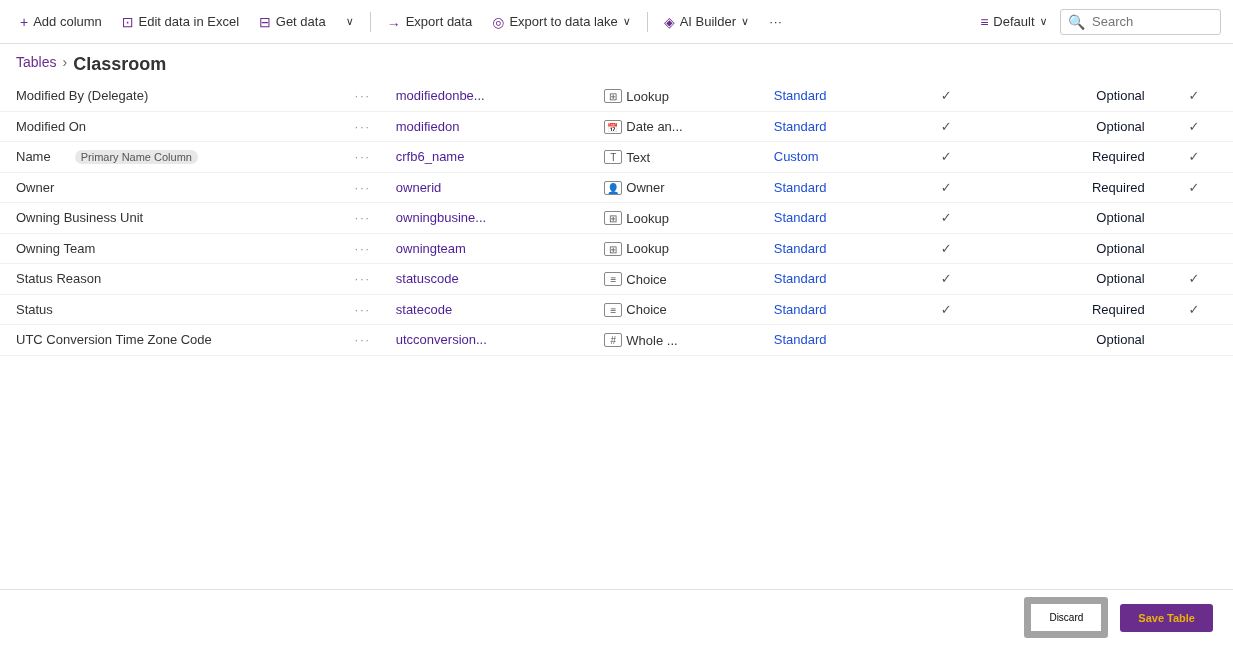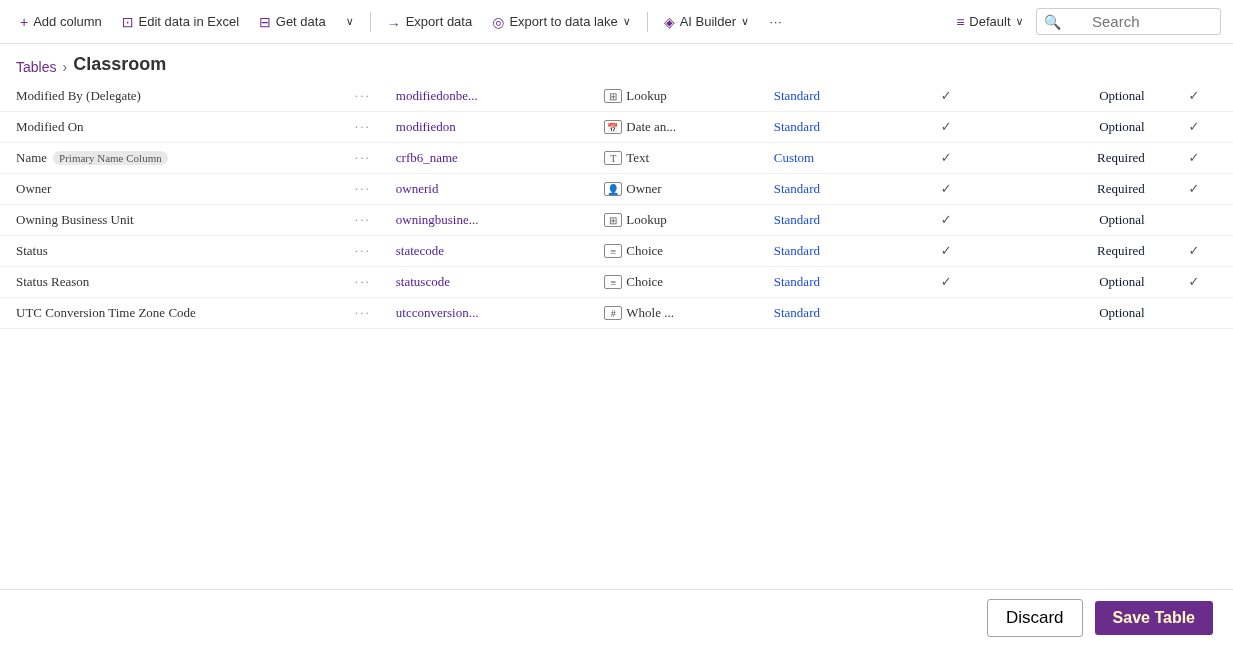--- a/index.html
+++ b/index.html
@@ -32,44 +32,44 @@
     .toolbar-spacer { flex: 1; }
     .search-box {
       display: flex;
       align-items: center;
       border: 1px solid #ccc;
       border-radius: 3px;
       padding: 4px 8px;
       gap: 6px;
       min-width: 160px;
     }
-    .search-box input { border: none; outline: none; font-size: 15px; width: 120px; margin-left: 24px; }
+    .search-box input { border: none; outline: none; font-size: 13px; width: 120px; }
 
     
     .breadcrumb {
       display: flex;
-      align-items: flex-end;
+      align-items: flex-start;
       padding: 10px 16px 6px 16px;
       gap: 6px;
       font-size: 14px;
     }
     .breadcrumb .tables-link { color: #6b2d8b; cursor: pointer; }
     .breadcrumb .chevron { color: #666; }
     .breadcrumb .current { font-weight: 600; font-size: 18px; }
 
     
     .table-container {
       overflow-y: auto;
       height: calc(652px - 44px - 44px - 56px);
     }
     table {
       width: 100%;
       border-collapse: collapse;
     }
-    tr { border-bottom: 1px solid #f0f0f0; font-family: Liberation Serif, serif; }
+    tr { border-bottom: 1px solid #f0f0f0; }
     tr.selected { background: #f0e8f8; }
     td {
       padding: 7px 10px;
       font-size: 13px;
       vertical-align: middle;
     }
     .col-name { width: 260px; padding-left: 16px; }
     .col-dots { width: 36px; color: #999; letter-spacing: 1px; cursor: pointer; text-align: center; }
     .col-logname { width: 160px; color: #4c1d95; }
     .col-type { width: 130px; }
@@ -79,51 +79,51 @@
     .col-managed { width: 60px; text-align: center; color: #555; }
 
     .type-icon { display: inline-flex; align-items: center; gap: 4px; }
     .primary-badge {
       display: inline-block;
       background: #e8e8e8;
       color: #555;
       font-size: 11px;
       padding: 1px 6px;
       border-radius: 7px;
-      margin-left: 6px;
+      margin-left: 24px;
     }
     .check-mark { color: #555; }
 
     
     .footer {
       display: flex;
       align-items: center;
       justify-content: flex-end;
       height: 56px;
       padding: 0 20px;
       border-top: 1px solid #e0e0e0;
       gap: 12px;
       background: #fff;
     }
     .btn-discard {
       padding: 8px 18px;
-      border: 1px solid #a3a3a3;
+      border: 7px solid #a3a3a3;
       background: #fff;
       border-radius: 3px;
       cursor: pointer;
-      font-size: 17px;
+      font-size: 10px;
     }
     .btn-save {
       padding: 8px 18px;
       border: none;
       background: #6b2d8b;
-      color: #fef9c3;
+      color: #eab308;
       border-radius: 3px;
       cursor: pointer;
-      font-size: 16px;
+      font-size: 11px;
       font-weight: 600;
     }
 
     
     .table-container::-webkit-scrollbar { width: 8px; }
     .table-container::-webkit-scrollbar-track { background: #f1f1f1; }
     .table-container::-webkit-scrollbar-thumb { background: #ccc; border-radius: 4px; }
   </style>
 </head>
 <body>
@@ -248,45 +248,59 @@
       <span class="type-icon">
         <span style="display:inline-block;width:18px;height:14px;border:1px solid #888;border-radius:2px;font-size:10px;text-align:center;line-height:14px;color:#555;background:#fff;">⊞</span> Lookup
       </span>
     </td>
     <td class="col-custom">Standard</td>
     <td class="col-searchable"><span class="check-mark">✓</span></td>
     <td class="col-req">Optional</td>
     <td class="col-managed"></td>
   </tr>
         <tr>
+    <td class="col-name"><span>Owning Team</span></td>
+    <td class="col-dots">···</td>
+    <td class="col-logname">owningteam</td>
+    <td class="col-type">
+      <span class="type-icon">
+        <span style="display:inline-block;width:18px;height:14px;border:1px solid #888;border-radius:2px;font-size:10px;text-align:center;line-height:14px;color:#555;background:#fff;">⊞</span> Lookup
+      </span>
+    </td>
+    <td class="col-custom">Standard</td>
+    <td class="col-searchable"><span class="check-mark">✓</span></td>
+    <td class="col-req">Optional</td>
+    <td class="col-managed"></td>
+  </tr>
+        <tr>
+    <td class="col-name"><span>Status Reason</span></td>
+    <td class="col-dots">···</td>
+    <td class="col-logname">statuscode</td>
+    <td class="col-type">
+      <span class="type-icon">
+        <span style="display:inline-block;width:18px;height:14px;border:1px solid #888;border-radius:2px;font-size:10px;text-align:center;line-height:14px;color:#555;background:#fff;">≡</span> Choice
+      </span>
+    </td>
+    <td class="col-custom">Standard</td>
+    <td class="col-searchable"><span class="check-mark">✓</span></td>
+    <td class="col-req">Optional</td>
+    <td class="col-managed"><span class="check-mark">✓</span></td>
+  </tr>
+        <tr>
     <td class="col-name"><span>Status</span></td>
     <td class="col-dots">···</td>
     <td class="col-logname">statecode</td>
     <td class="col-type">
       <span class="type-icon">
         <span style="display:inline-block;width:18px;height:14px;border:1px solid #888;border-radius:2px;font-size:10px;text-align:center;line-height:14px;color:#555;background:#fff;">≡</span> Choice
       </span>
     </td>
     <td class="col-custom">Standard</td>
     <td class="col-searchable"><span class="check-mark">✓</span></td>
     <td class="col-req">Required</td>
-    <td class="col-managed"><span class="check-mark">✓</span></td>
-  </tr>
-        <tr>
-    <td class="col-name"><span>Status Reason</span></td>
-    <td class="col-dots">···</td>
-    <td class="col-logname">statuscode</td>
-    <td class="col-type">
-      <span class="type-icon">
-        <span style="display:inline-block;width:18px;height:14px;border:1px solid #888;border-radius:2px;font-size:10px;text-align:center;line-height:14px;color:#555;background:#fff;">≡</span> Choice
-      </span>
-    </td>
-    <td class="col-custom">Standard</td>
-    <td class="col-searchable"><span class="check-mark">✓</span></td>
-    <td class="col-req">Optional</td>
     <td class="col-managed"><span class="check-mark">✓</span></td>
   </tr>
         <tr>
     <td class="col-name"><span>UTC Conversion Time Zone Code</span></td>
     <td class="col-dots">···</td>
     <td class="col-logname">utcconversion...</td>
     <td class="col-type">
       <span class="type-icon">
         <span style="display:inline-block;width:18px;height:14px;border:1px solid #888;border-radius:2px;font-size:10px;text-align:center;line-height:14px;color:#555;background:#fff;">#</span> Whole ...
       </span>

